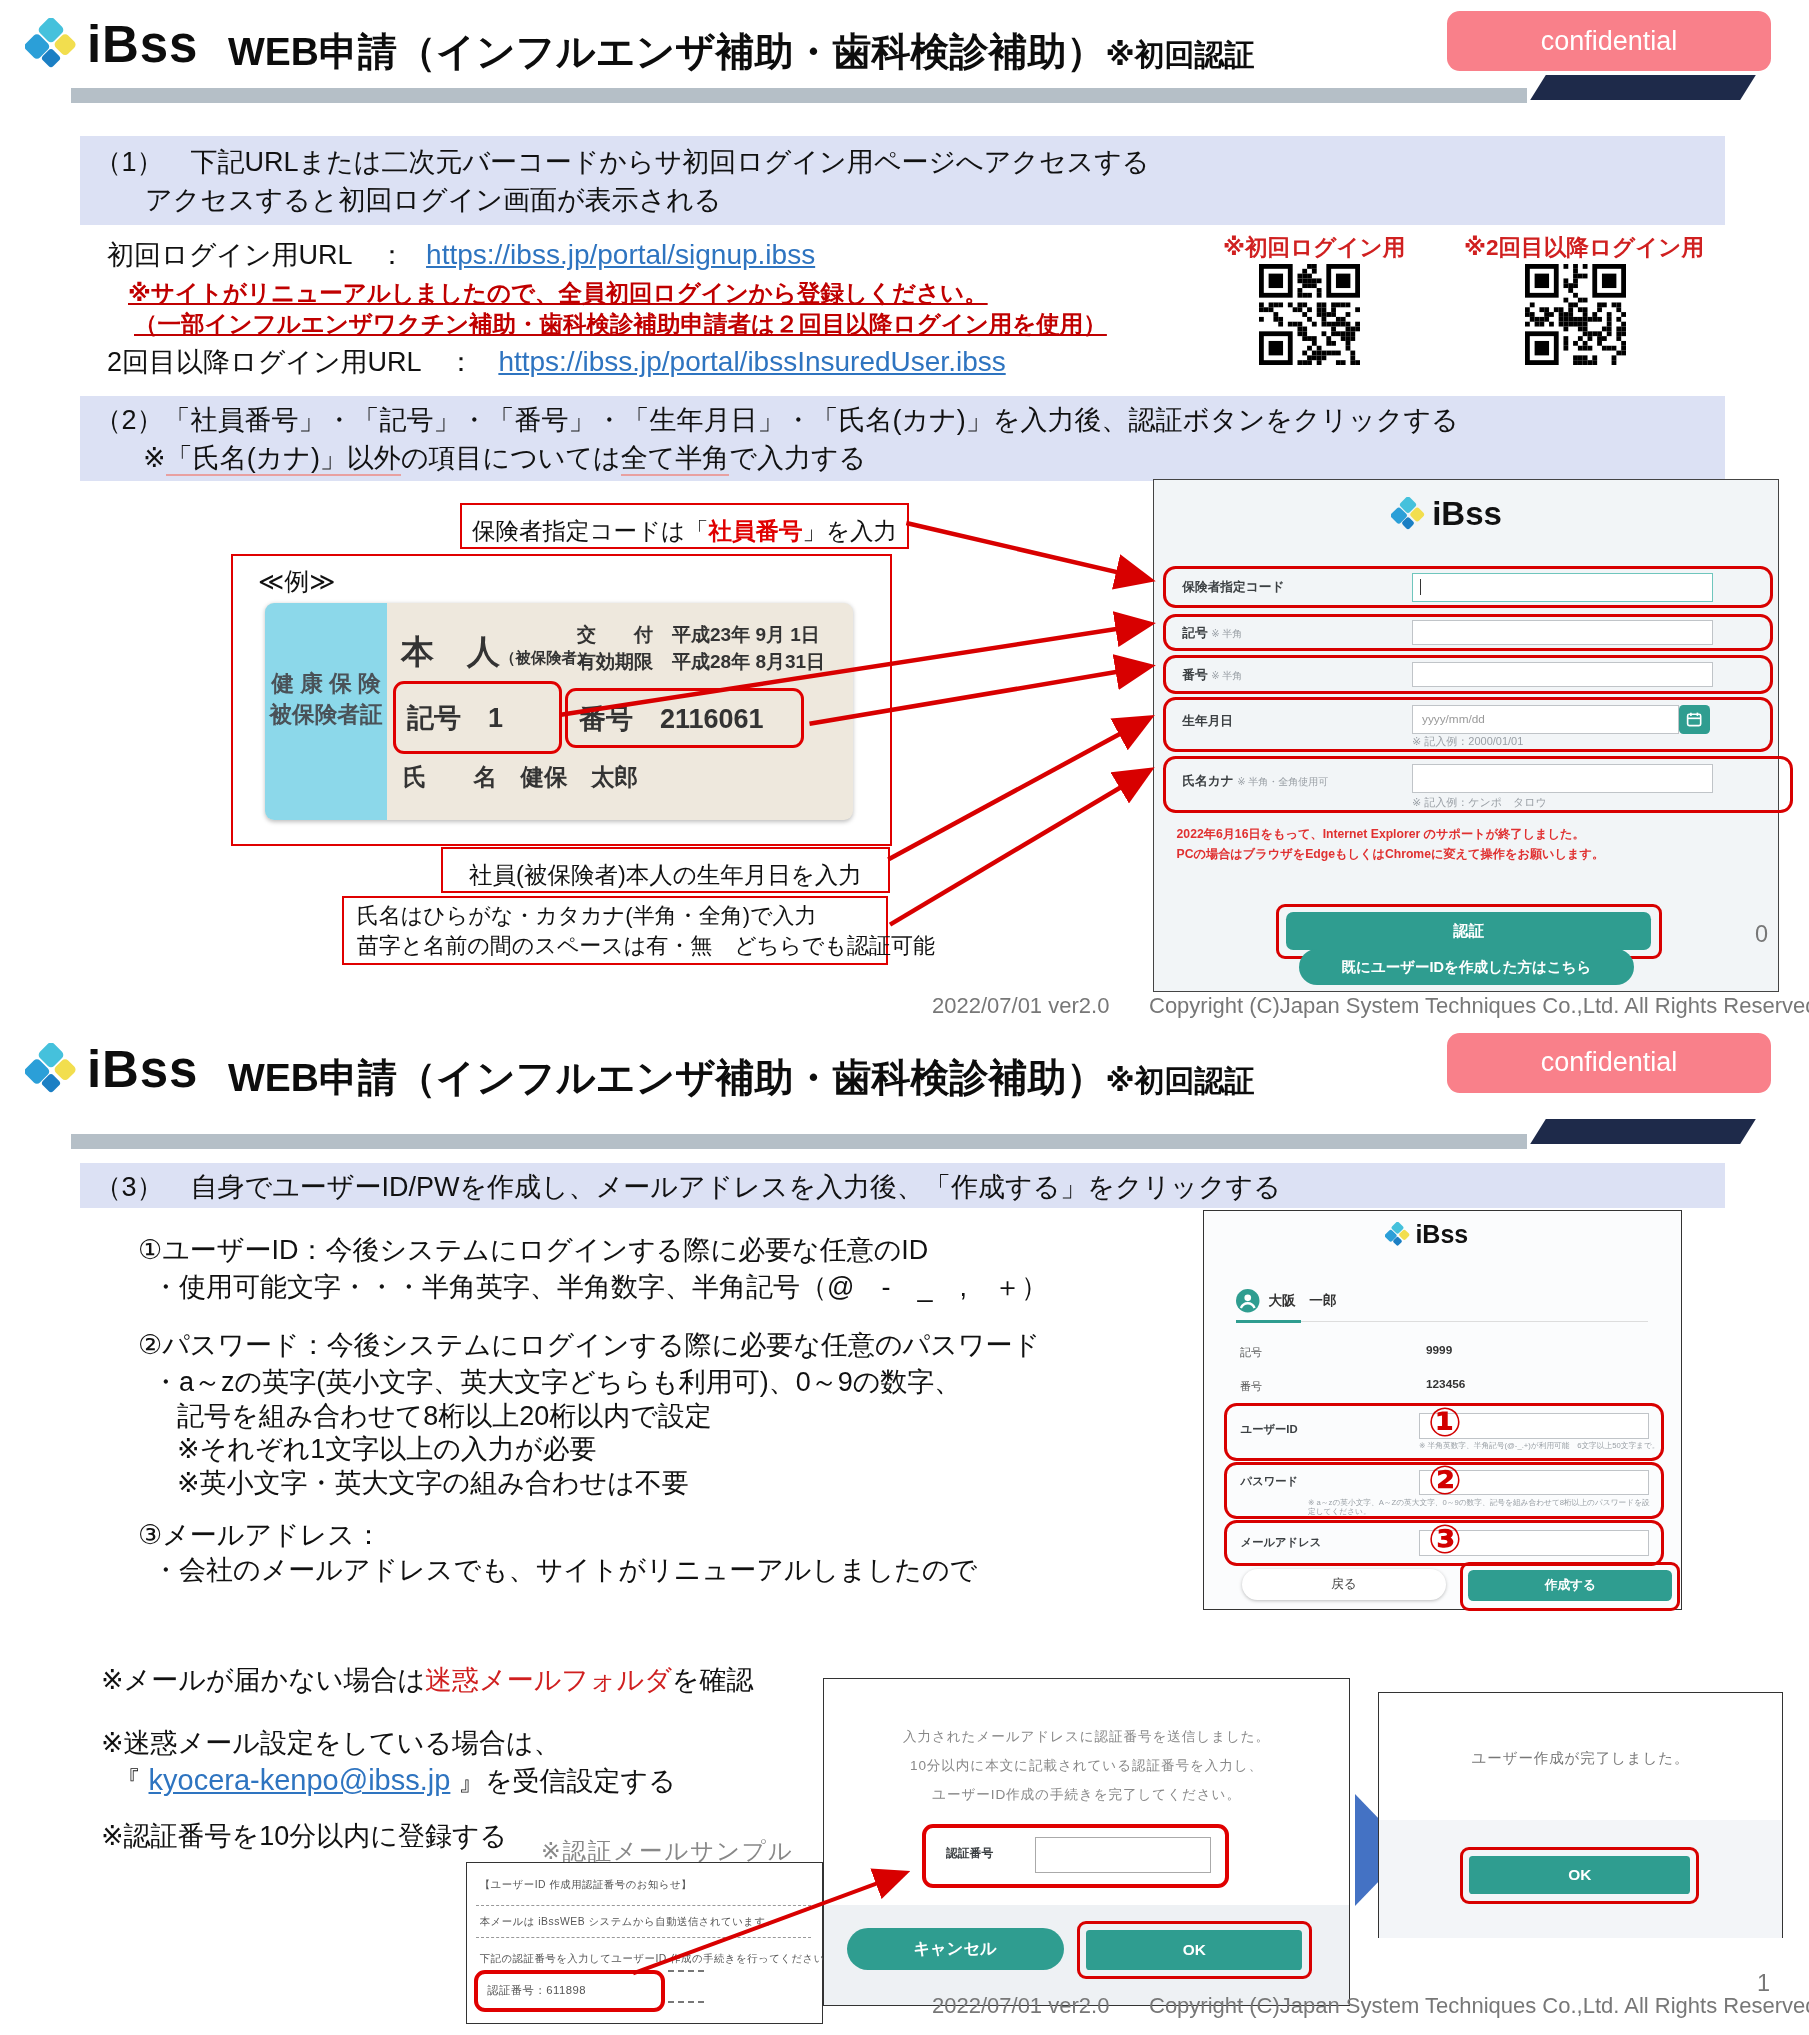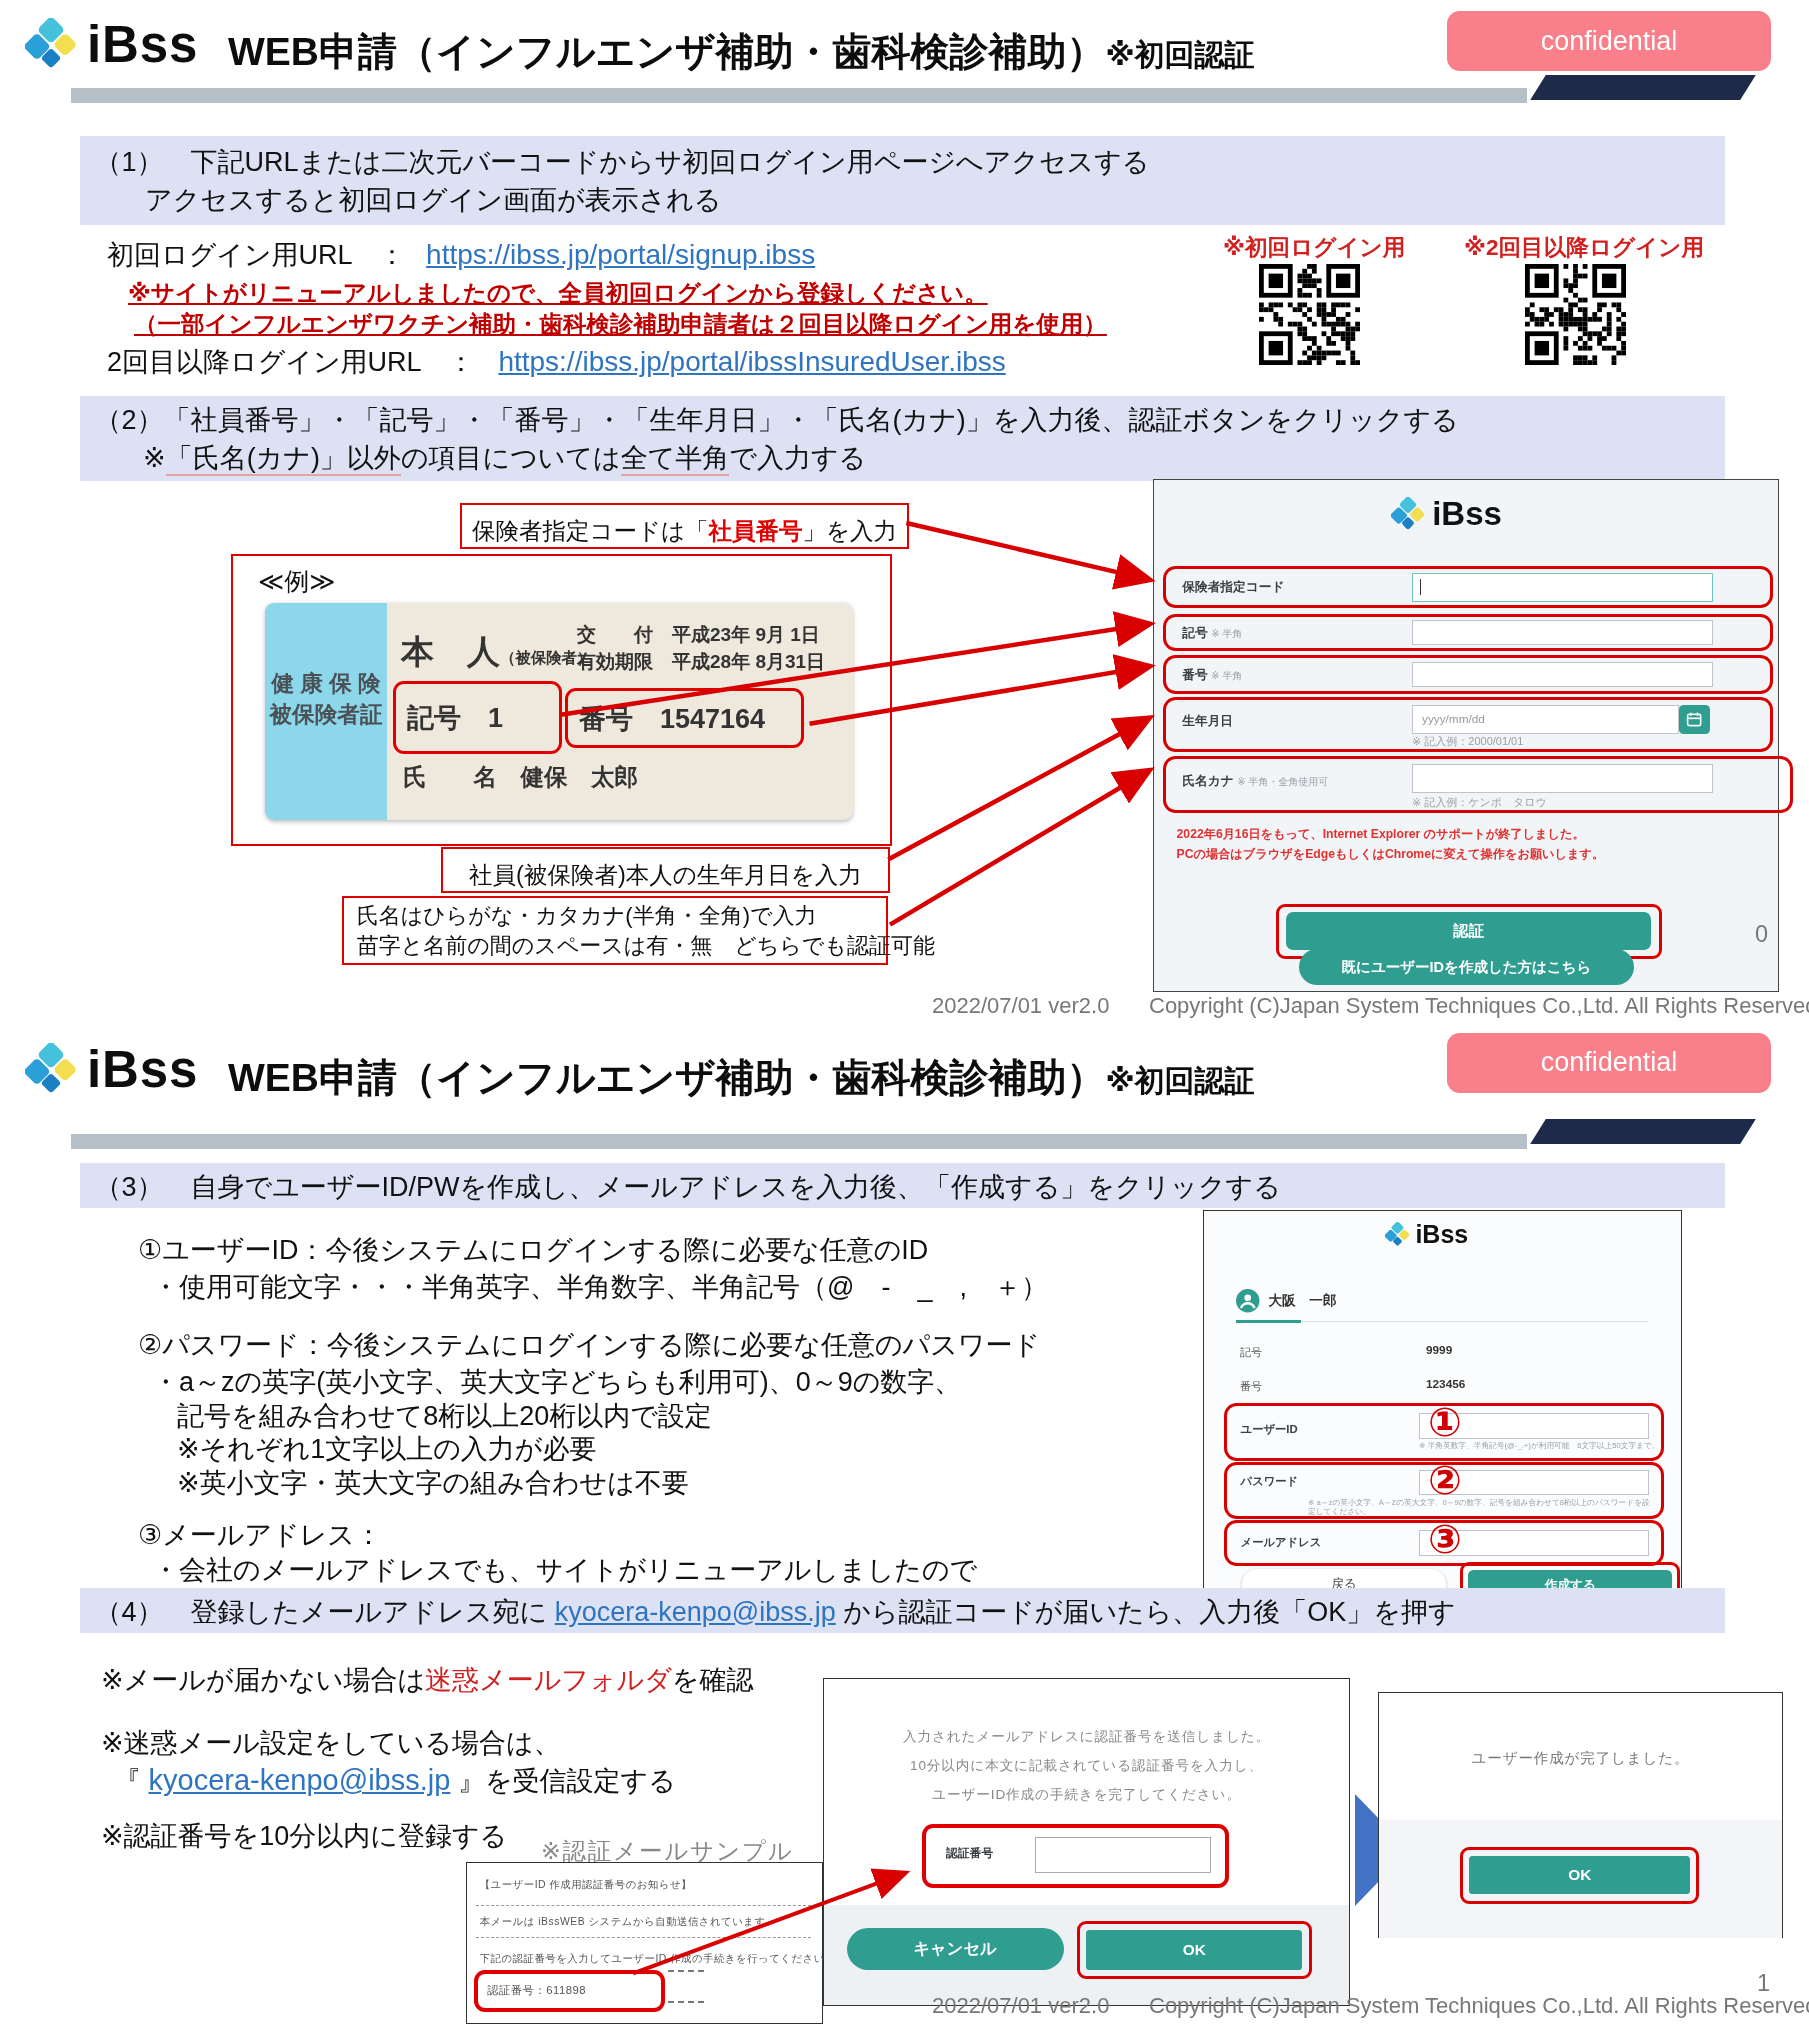--- a/index.html
+++ b/index.html
@@ -371,21 +371,21 @@
       </div>
       <div class="abs" style="left:136px;top:27px;font-size:33px;font-weight:bold;color:#333;white-space:nowrap;"><span>本　人</span><span style="font-size:15.4px;">（被保険者）</span></div>
       <div class="abs" style="left:312px;top:18px;font-size:19px;font-weight:bold;color:#333;white-space:nowrap;line-height:27px;">
         <div><span>交　　付</span>　<span>平成23年 9月 1日</span></div>
         <div><span>有効期限</span>　<span>平成28年 8月31日</span></div>
       </div>
       <div class="abs redbox" style="left:128px;top:78px;width:163px;height:67px;">
         <div class="abs" style="left:11px;top:16.3px;font-size:27px;font-weight:bold;color:#333;white-space:nowrap;"><span>記号</span>　<span>1</span></div>
       </div>
       <div class="abs redbox" style="left:300px;top:85px;width:233px;height:54px;">
-        <div class="abs" style="left:11px;top:10px;font-size:27px;font-weight:bold;color:#333;white-space:nowrap;"><span>番号</span>　<span>1547164</span></div>
+        <div class="abs" style="left:11px;top:10px;font-size:27px;font-weight:bold;color:#333;white-space:nowrap;"><span>番号</span>　<span>2116061</span></div>
       </div>
       <div class="abs" style="left:138px;top:158px;font-size:23.5px;font-weight:bold;color:#333;white-space:nowrap;"><span>氏　　名</span>　<span>健保　太郎</span></div>
     </div>
   </div>
 
   <div class="abs callout" style="left:441px;top:847px;width:445px;height:42px;">社員(被保険者)本人の生年月日を入力</div>
 
   <div class="abs callout" style="left:342px;top:896px;width:546px;height:69px;flex-direction:column;align-items:flex-start;justify-content:center;font-size:22px;line-height:30px;padding-left:12.7px;box-sizing:border-box;">
     <div>氏名はひらがな・カタカナ(半角・全角)で入力</div>
     <div>苗字と名前の間のスペースは有・無　どちらでも認証可能</div>
@@ -553,23 +553,20 @@
       <div class="abs ipt" style="left:192px;top:7.2px;width:228px;height:23.5px;border-width:0.9px;"></div>
       <span class="abs badge-num" style="left:201px;top:-3.6px;">③</span>
     </div>
 
     <div class="abs" style="left:38px;top:358px;width:204px;height:31px;background:#fff;border-radius:15.4px;box-shadow:0 0.9px 3.6px rgba(0,0,0,.25);display:flex;align-items:center;justify-content:center;font-size:12.7px;color:#444;cursor:pointer;">戻る</div>
     <div class="abs red-outline" style="left:256px;top:351px;width:214px;height:43px;">
       <div class="abs teal-btn" style="left:5.4px;top:5.4px;width:204px;height:31px;border-radius:5.4px;font-size:12.7px;">作成する</div>
     </div>
   </div>
 
-  <div class="abs banner" style="left:80px;top:570px;width:1645px;height:45px;">
-    <span class="ln" style="left:14.5px;top:4.5px;"><span>（4）　登録したメールアドレス宛に </span><a class="link">kyocera-kenpo@ibss.jp</a><span> から認証コードが届いたら、入力後「OK」を押す</span></span>
-  </div>
 
   <div class="abs" style="left:101px;top:644px;font-size:27px;white-space:nowrap;">
     <span>※メールが届かない場合は</span><span style="color:#d02020;">迷惑メールフォルダ</span><span>を確認</span>
   </div>
   <div class="abs" style="left:101px;top:707px;font-size:27px;white-space:nowrap;">※迷惑メール設定をしている場合は、</div>
   <div class="abs" style="left:114px;top:745px;font-size:27px;white-space:nowrap;">
     <span>『 </span><a class="link" style="font-size:29px;">kyocera-kenpo@ibss.jp</a><span> 』を受信設定する</span>
   </div>
   <div class="abs" style="left:101px;top:800px;font-size:27px;white-space:nowrap;">※認証番号を10分以内に登録する</div>
 

